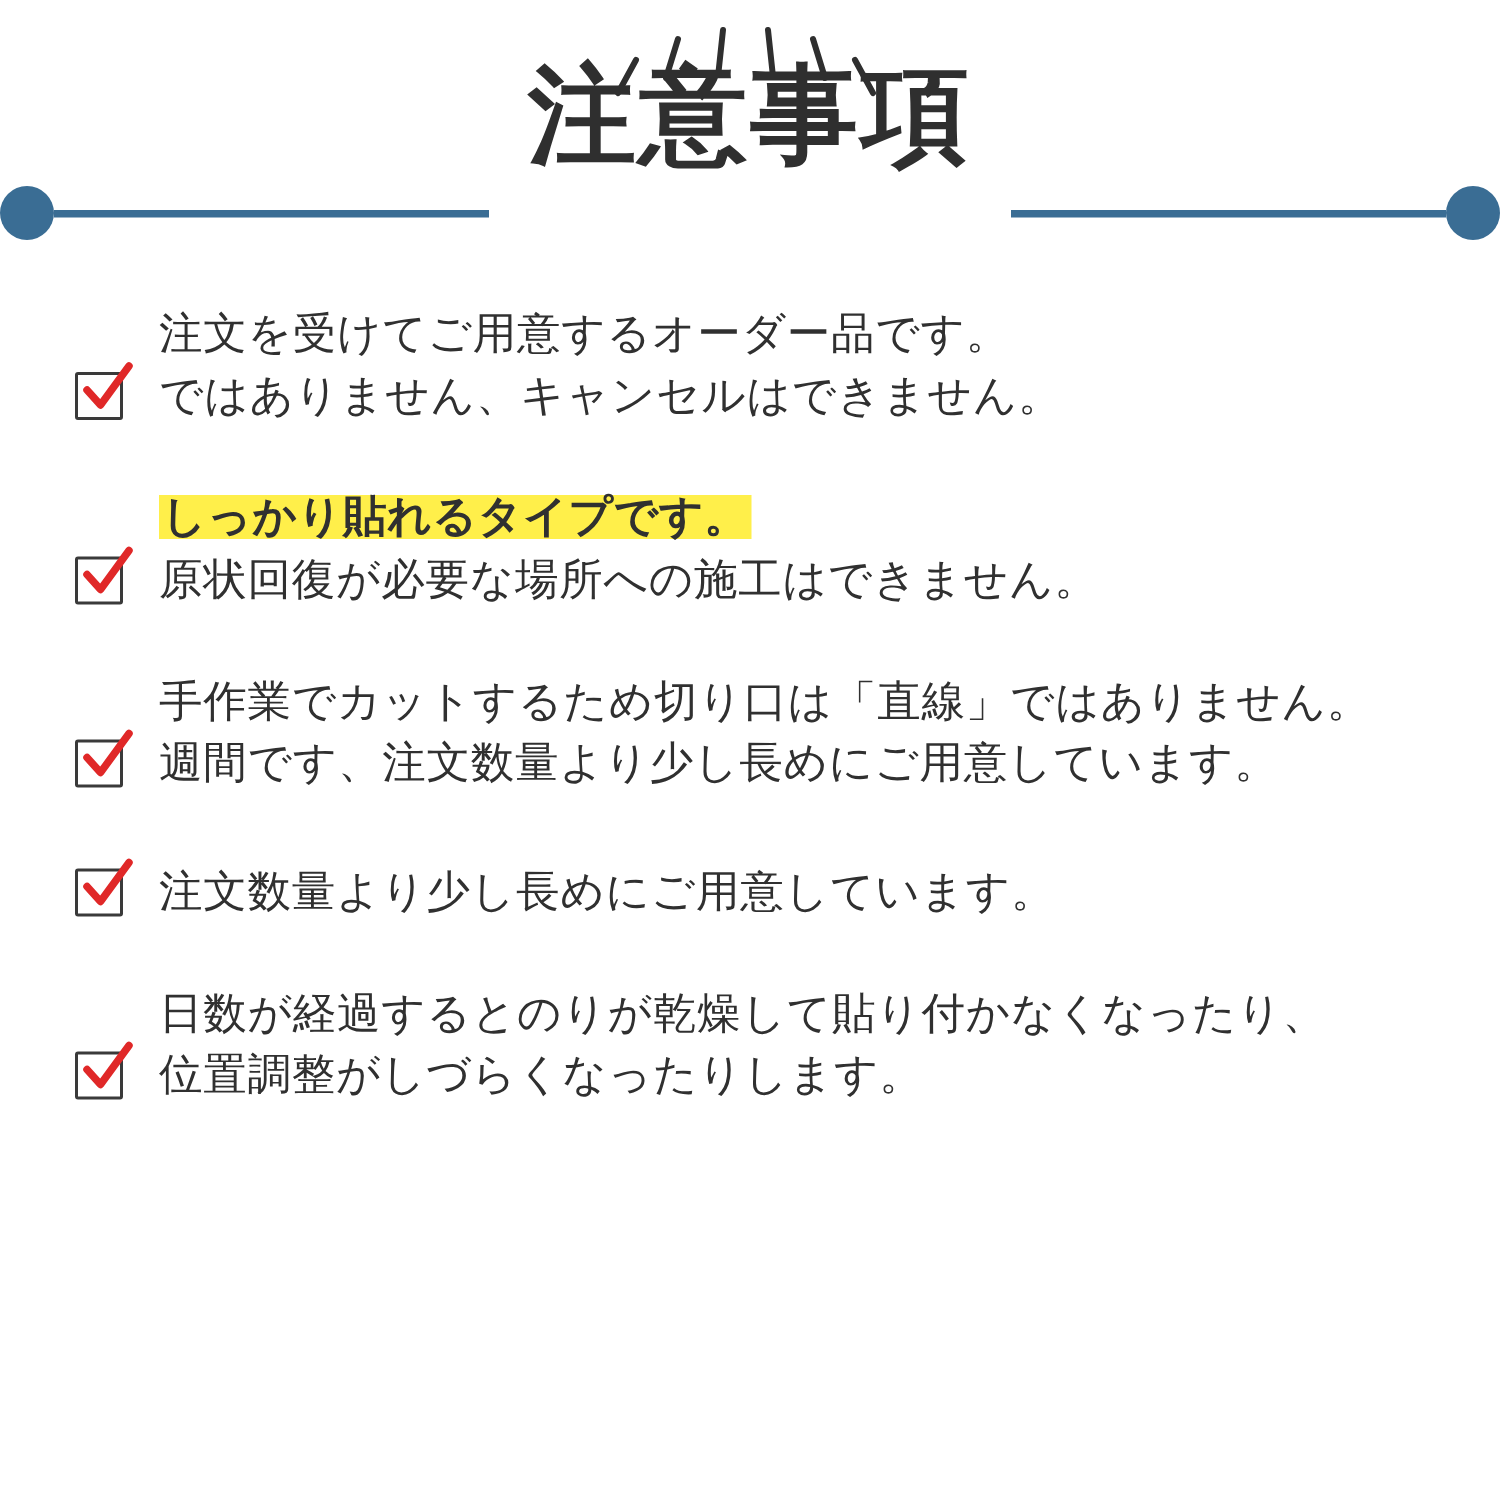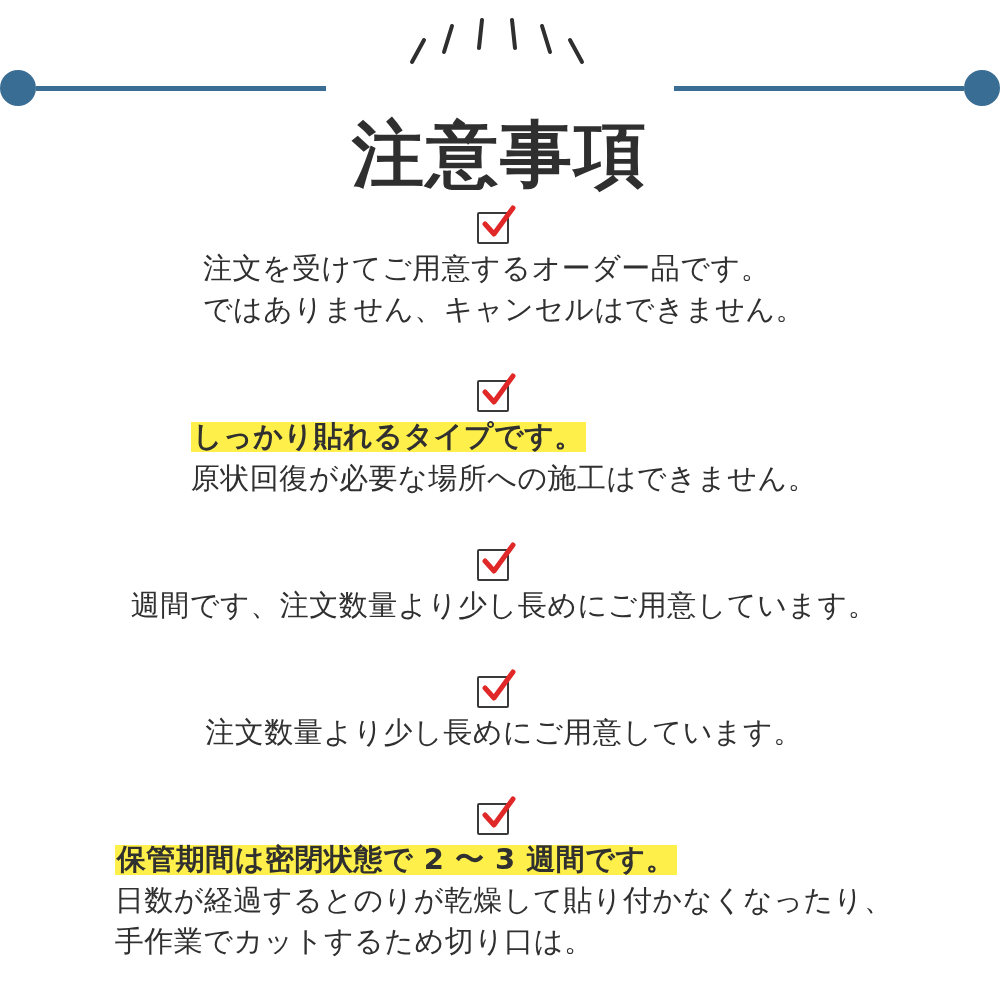--- a/index.html
+++ b/index.html
@@ -37,21 +37,21 @@
     pointer-events: none;
   }
 
   .title-row {
     position: absolute;
     top: 70px;
     left: 0;
     right: 0;
     height: 90px;
     display: flex;
-    align-items: flex-start;
+    align-items: flex-end;
     justify-content: center;
   }
 
   .rule-wrap {
     display: flex;
     align-items: center;
     flex: 1 1 auto;
   }
   .rule-wrap.left { justify-content: flex-start; }
   .rule-wrap.right { justify-content: flex-end; }
@@ -82,23 +82,22 @@
   }
 
   
   .notes {
     margin: 22px 0 0 0;
     padding: 0 40px 0 48px;
   }
 
   .note-item {
     display: flex;
-    align-items: center;
+    align-items: flex-end;
     margin-bottom: 40px;
-    flex-direction: column;
   }
 
   .checkbox {
     flex: 0 0 auto;
     width: 40px;
     height: 40px;
     position: relative;
     margin-top: 6px;
     margin-right: 18px;
   }
@@ -204,20 +203,21 @@
     </div>
 
     <div class="note-item">
       <span class="checkbox">
         <span class="box"></span>
         <svg class="tick" viewBox="0 0 40 40" xmlns="http://www.w3.org/2000/svg">
           <polyline points="6,20 15,30 34,4" fill="none" stroke="#e02828" stroke-width="5" stroke-linecap="round" stroke-linejoin="round"></polyline>
         </svg>
       </span>
       <div class="note-lines">
+        <div class="note-line">手作業でカットするため切り口は「直線」ではありません。</div>
         <div class="note-line">週間です、注文数量より少し長めにご用意しています。</div>
       </div>
     </div>
 
     <div class="note-item">
       <span class="checkbox">
         <span class="box"></span>
         <svg class="tick" viewBox="0 0 40 40" xmlns="http://www.w3.org/2000/svg">
           <polyline points="6,20 15,30 34,4" fill="none" stroke="#e02828" stroke-width="5" stroke-linecap="round" stroke-linejoin="round"></polyline>
         </svg>
@@ -228,20 +228,19 @@
     </div>
 
     <div class="note-item">
       <span class="checkbox">
         <span class="box"></span>
         <svg class="tick" viewBox="0 0 40 40" xmlns="http://www.w3.org/2000/svg">
           <polyline points="6,20 15,30 34,4" fill="none" stroke="#e02828" stroke-width="5" stroke-linecap="round" stroke-linejoin="round"></polyline>
         </svg>
       </span>
       <div class="note-lines">
-        <div class="note-line highlight"><span class="hl">保管期間は密閉状態で 2 〜 3 週間です。</span></div>
         <div class="note-line">日数が経過するとのりが乾燥して貼り付かなくなったり、</div>
-        <div class="note-line">手作業でカットするため切り口は。</div>
+        <div class="note-line">位置調整がしづらくなったりします。</div>
       </div>
     </div>
 
   </div>
 </div>
 
 </body></html>

